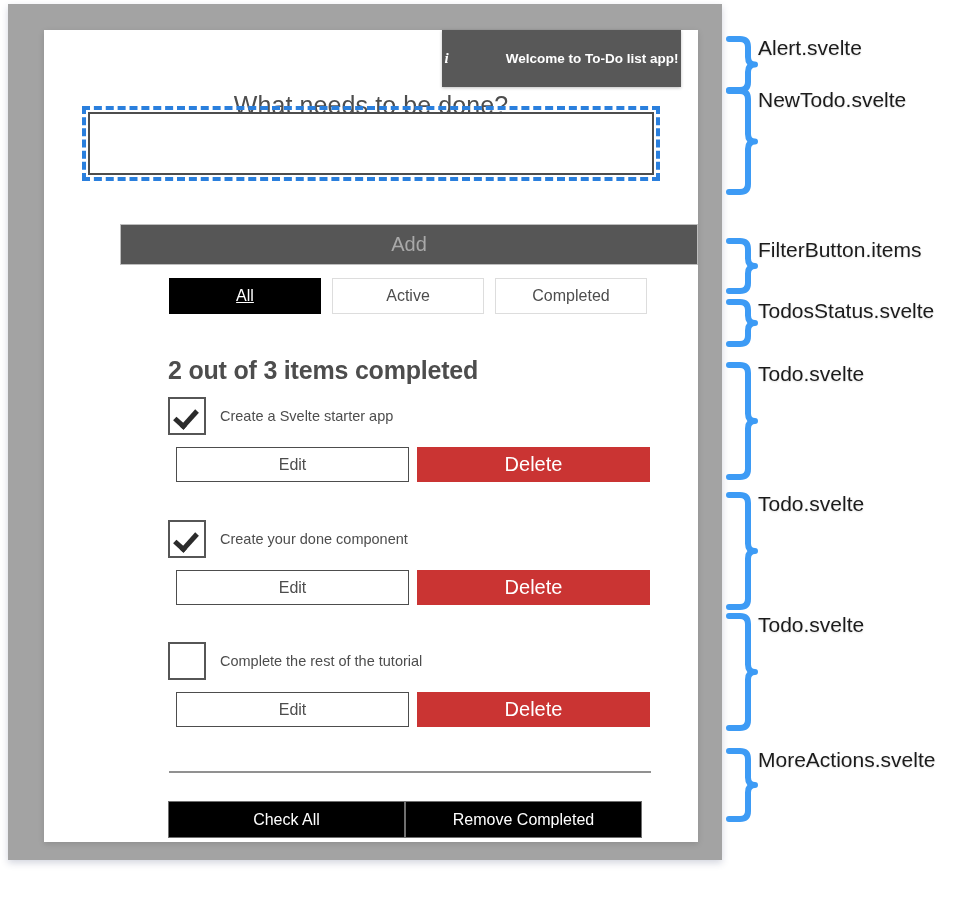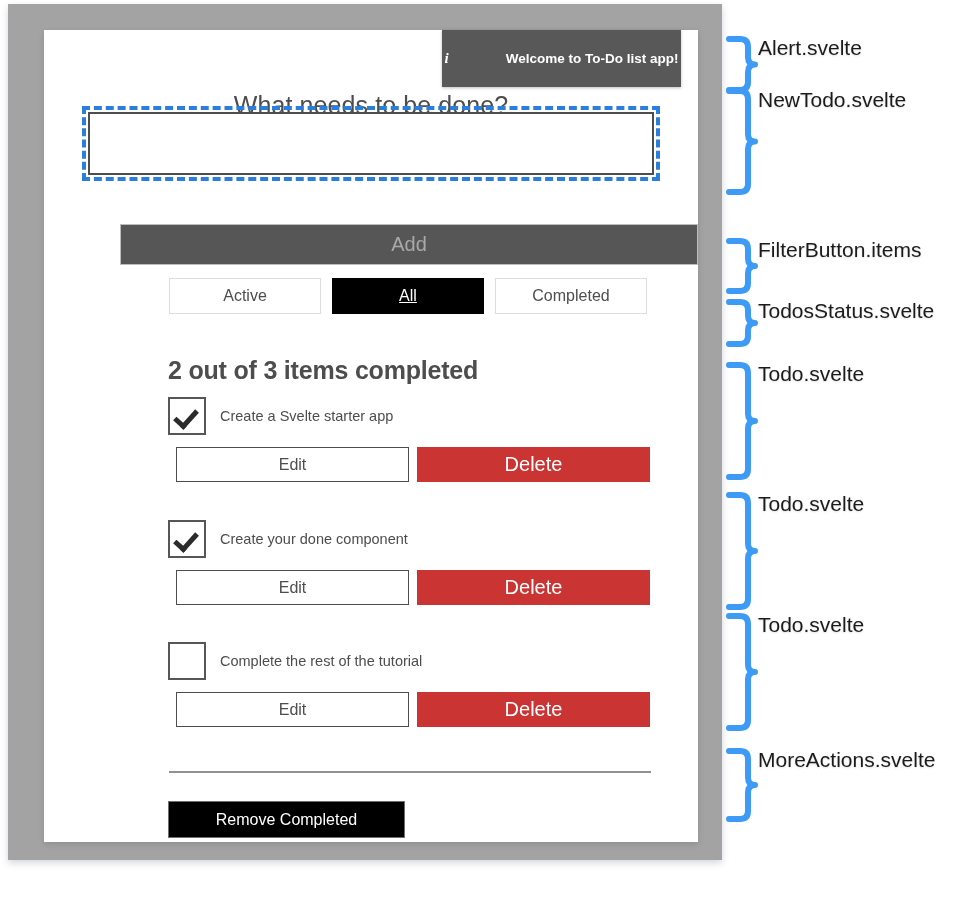--- a/index.html
+++ b/index.html
@@ -294,22 +294,22 @@
 
     <h1 id="app-heading">What needs to be done?</h1>
 
     <div id="new-todo-wrap">
       <input id="new-todo-input" type="text" placeholder="" style="">
     </div>
 
     <button id="add-button">Add</button>
 
     <div id="filter-row">
+      <div class="filter-btn selected">All</div>
       <div class="filter-btn">Active</div>
-      <div class="filter-btn selected">All</div>
       <div class="filter-btn">Completed</div>
     </div>
 
     <h2 id="todos-status">2 out of 3 items completed</h2>
 
     <div class="todo-item" style="top:366px">
       <div class="todo-head">
         <div class="todo-checkbox checked"></div>
         <span class="todo-label">Create a Svelte starter app</span>
       </div>
@@ -337,20 +337,21 @@
       </div>
       <div class="todo-actions">
         <div class="btn-edit">Edit</div>
         <div class="btn-delete">Delete</div>
       </div>
     </div>
 
     <div id="more-divider"></div>
 
     <div id="more-actions">
+      <div id="check-all-button" class="btn-dark">Check All</div>
       <div id="remove-completed-button" class="btn-dark">Remove Completed</div>
     </div>
 
   </div>
 </div>
 
 <div class="annotation" style="top:36px;height:57px">
   <div class="bracket">
     <svg width="30" height="57" viewBox="0 0 30 57">
       <path d="M3 3 H14 Q22 3 22 11 V21 Q22 28.5 29 28.5 Q22 28.5 22 36 V46 Q22 54 14 54 H3" fill="none" stroke="#3d9bf5" stroke-width="6" stroke-linecap="round" stroke-linejoin="round"></path>

